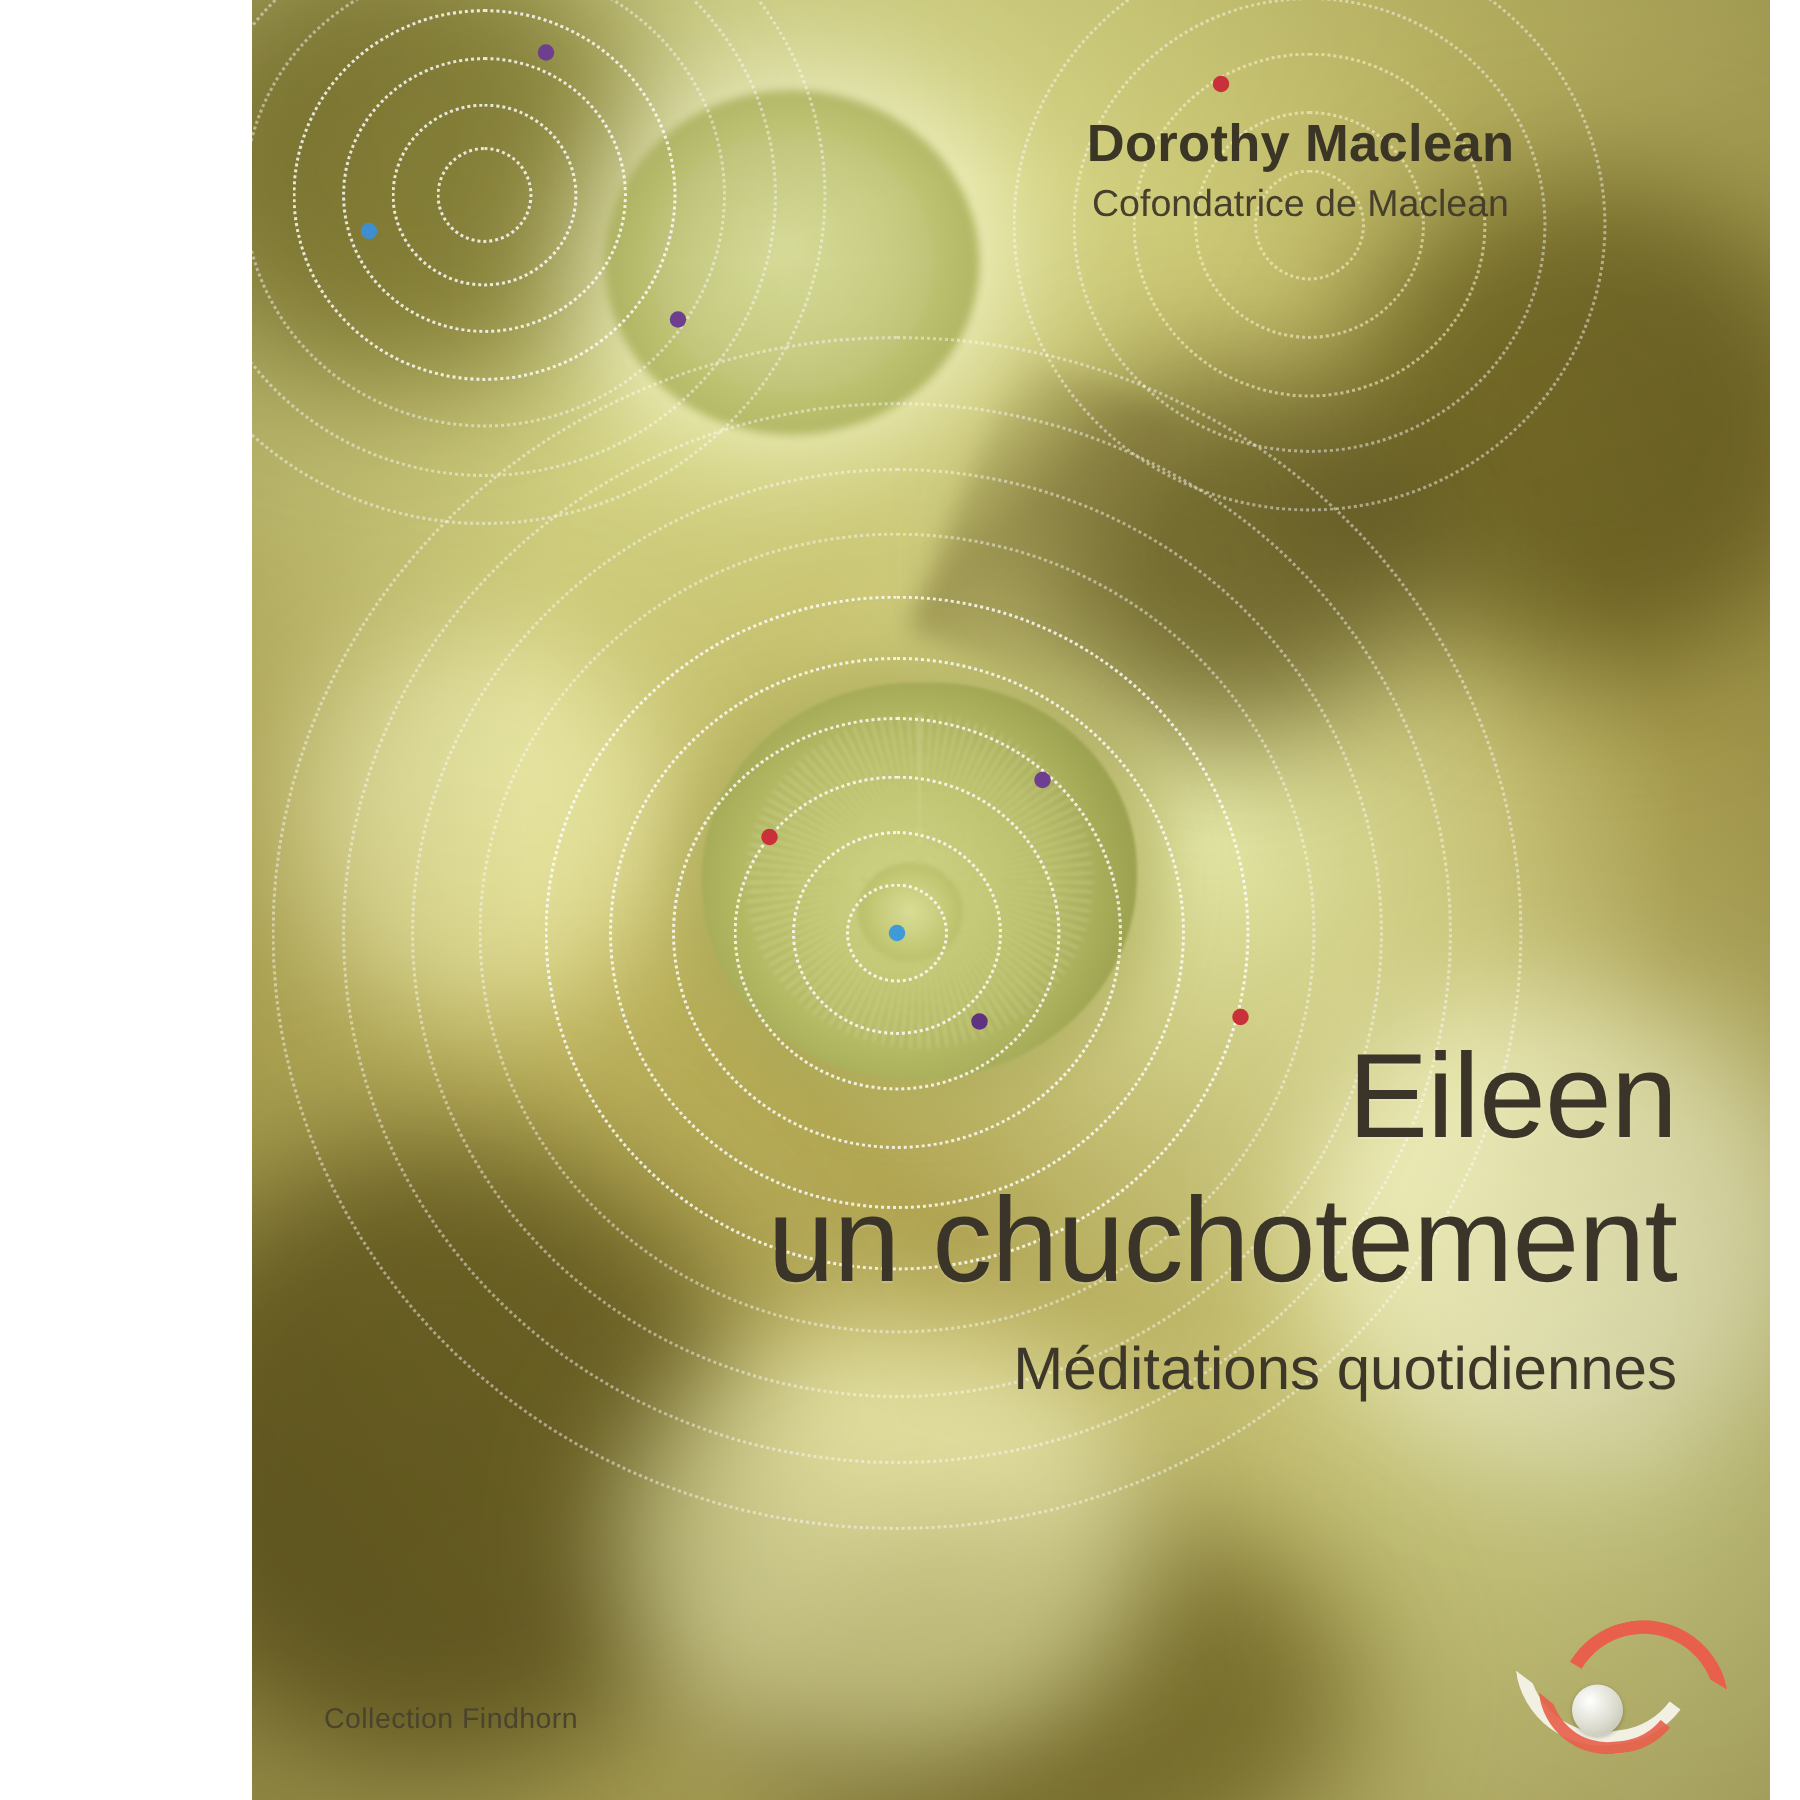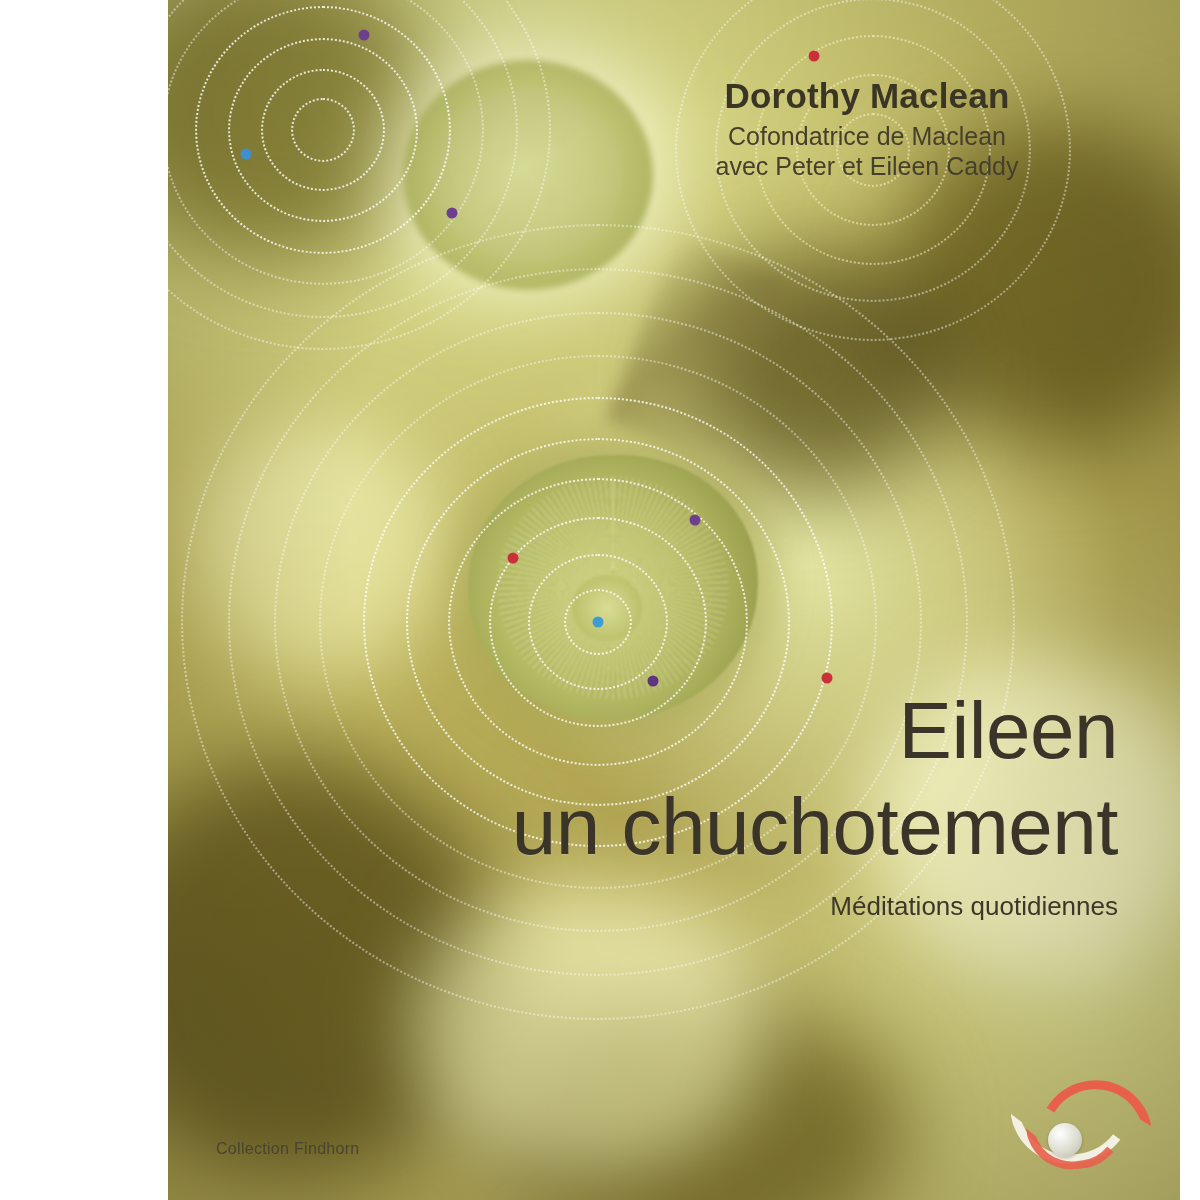--- a/index.html
+++ b/index.html
@@ -209,31 +209,31 @@
     font-size: 80px;
     line-height: 1.02;
     font-weight: 400;
     letter-spacing: -0.5px;
     color: #3a3528;
     margin: 0;
     text-shadow: 0 1px 1px rgba(255,255,255,0.18);
   }
   .title-l2 { margin-top: 14px; }
   .subtitle {
-    font-size: 26px;
+    font-size: 40px;
     color: #3d3729;
     margin: 24px 0 0 0;
     font-weight: 400;
   }
 
   .collection {
     position: absolute;
     left: 48px;
     bottom: 42px;
-    font-size: 16px;
+    font-size: 19px;
     color: #4a432e;
     letter-spacing: .3px;
   }
 
   
   .logo {
     position: absolute;
     right: 42px;
     bottom: 30px;
     width: 140px;
@@ -345,21 +345,20 @@
       <div class="dot" style="left:527px; top:520px; background:#6e3f8e;"></div>
       <div class="dot" style="left:345px; top:558px; background:#c9303a;"></div>
       <div class="dot" style="left:430px; top:622px; background:#3f9bd6;"></div>
       <div class="dot" style="left:485px; top:681px; background:#5e3480;"></div>
       <div class="dot" style="left:659px; top:678px; background:#c9303a;"></div>
     </div>
 
     <div class="author-block">
       <p class="author-name">Dorothy Maclean</p>
       <p class="author-sub">Cofondatrice de Maclean</p>
-      <p class="author-sub">avec Peter et Eileen Caddy</p>
     </div>
 
     <div class="title-block">
       <p class="title-l1">Eileen</p>
       <p class="title-l2">un chuchotement</p>
       <p class="subtitle">Méditations quotidiennes</p>
     </div>
 
     <div class="collection">Collection Findhorn</div>
 

